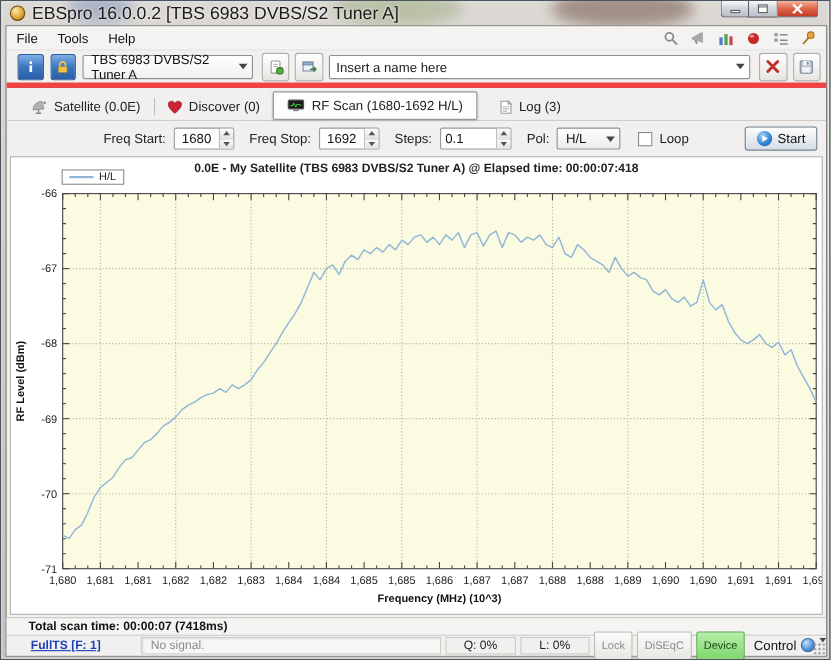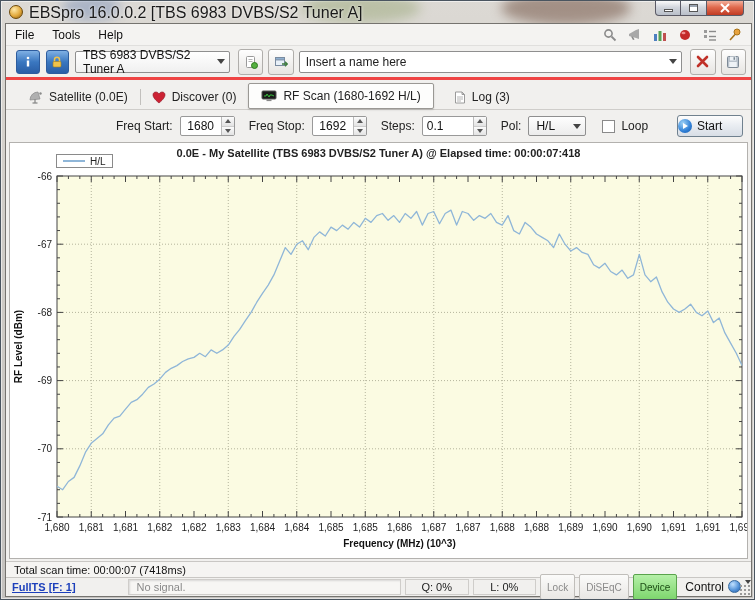--- a/index.html
+++ b/index.html
@@ -21,67 +21,67 @@
   .glyph-min{width:9px;height:3px;background:#fff;border:1px solid #555;margin-top:4px;}
   .glyph-max{width:9px;height:8px;border:1px solid #555;background:#fff;box-shadow:inset 0 2px 0 #9aa4b2;}
   
   .app{position:absolute;left:4px;top:22px;width:747px;height:574px;background:#f1f0ee;border:1px solid #75736f;}
   
   .menubar{position:absolute;left:0;top:0;width:745px;height:22px;background:#f4f3f1;border-bottom:1px solid #e0dfdd;display:flex;align-items:center;}
   .menu-item{font-size:12px;color:#111;padding:3px 9px;}
   .menu-icons{position:absolute;right:8px;top:3px;display:flex;gap:9px;align-items:center;}
   .mi{width:16px;height:16px;display:flex;align-items:center;justify-content:center;}
   
-  .toolbar{position:absolute;left:0;top:22px;width:745px;height:34px;background:#f1f0ee;border-bottom:3px solid #ef4444;display:flex;align-items:center;padding-left:10px;}
+  .toolbar{position:absolute;left:0;top:22px;width:745px;height:34px;background:#f1f0ee;border-bottom:5px solid #ef4444;display:flex;align-items:center;padding-left:10px;}
   .sq-btn{width:24px;height:24px;border-radius:3px;margin-right:6px;display:flex;align-items:center;justify-content:center;
     border:1px solid #2d5c9e;background:linear-gradient(180deg,#7fb0e4,#3a77c0 50%,#2a5ea6);}
   .flat-btn{width:26px;height:26px;border-radius:3px;margin-right:5px;display:flex;align-items:center;justify-content:center;
     border:1px solid #b0aeab;background:linear-gradient(180deg,#fefefe,#e7e5e2);}
   .select{height:22px;border:1px solid #8f8f8f;border-radius:2px;background:linear-gradient(180deg,#ffffff,#f0f0f0);
     display:flex;align-items:center;font-size:12px;color:#111;padding:0 4px 0 7px;position:relative;}
   .select .arrow{margin-left:auto;}
   .tri-down{width:0;height:0;border-left:4px solid transparent;border-right:4px solid transparent;border-top:5px solid #444;}
   .tuner-select{width:158px;margin-right:8px;}
   .name-combo{width:392px;height:22px;border:1px solid #8f8f8f;border-radius:2px;background:#fff;display:flex;align-items:center;margin-right:8px;}
   .name-combo input{flex:1;border:none;outline:none;font-size:12px;color:#222;padding:0 6px;background:transparent;font-family:"Liberation Sans",sans-serif;}
   .combo-arrow{width:16px;height:100%;display:flex;align-items:center;justify-content:center;}
   
   .tabstrip{position:absolute;left:0;top:58px;width:745px;height:28px;display:flex;align-items:flex-end;padding-left:10px;border-bottom:1px solid #cfcdca;}
   .tab{display:flex;align-items:center;gap:6px;font-size:12px;color:#222;padding:5px 12px;height:24px;position:relative;}
   .tab.sep::after{content:"";position:absolute;right:-1px;top:4px;bottom:4px;width:1px;background:#c2c0bd;}
   .tab.active{background:#fdfdfc;border:1px solid #9a9894;border-radius:2px;height:26px;box-shadow:0 1px 2px rgba(0,0,0,.15);}
   
-  .controls{position:absolute;left:0;top:88px;width:745px;height:28px;display:flex;align-items:center;gap:6px;padding-left:110px;font-size:12px;color:#222;}
+  .controls{position:absolute;left:0;top:88px;width:745px;height:28px;display:flex;align-items:center;gap:6px;padding-left:88px;font-size:12px;color:#222;}
   .ctl-label{margin-right:1px;}
   .spinbox{display:flex;height:20px;border:1px solid #999;background:#fff;border-radius:2px;}
   .spinbox input{border:none;outline:none;font-size:12px;text-align:center;width:40px;background:transparent;font-family:"Liberation Sans",sans-serif;color:#111;}
   .spin-arrows{display:flex;flex-direction:column;width:13px;border-left:1px solid #bbb;}
   .spin-up,.spin-dn{flex:1;display:flex;align-items:center;justify-content:center;background:linear-gradient(180deg,#fbfbfb,#e3e3e3);}
   .spin-up{border-bottom:1px solid #ccc;}
   .t-up{width:0;height:0;border-left:3px solid transparent;border-right:3px solid transparent;border-bottom:4px solid #555;}
   .t-dn{width:0;height:0;border-left:3px solid transparent;border-right:3px solid transparent;border-top:4px solid #555;}
   .pol-select{width:58px;height:20px;background:linear-gradient(180deg,#fefefe,#ececec);}
   .checkbox{width:13px;height:13px;border:1px solid #8a8a8a;background:#fff;margin-left:10px;}
   .start-btn{position:absolute;right:8px;top:3px;width:66px;height:22px;border:1px solid #70818f;border-radius:3px;
-    background:linear-gradient(180deg,#fdfdfd,#e8ecf1 50%,#d8dee6);display:flex;align-items:center;gap:5px;font-size:12px;color:#111;}
+    background:linear-gradient(180deg,#fdfdfd,#e8ecf1 50%,#d8dee6);display:flex;align-items:center;justify-content:center;gap:5px;font-size:12px;color:#111;}
   .play-ico{width:14px;height:14px;border-radius:50%;background:radial-gradient(circle at 35% 30%,#9ed1f5,#2f7fd6 60%,#1a5cab);display:flex;align-items:center;justify-content:center;}
   .play-ico i{display:block;width:0;height:0;border-top:3px solid transparent;border-bottom:3px solid transparent;border-left:5px solid #fff;margin-left:1px;}
   
   .chart-panel{position:absolute;left:3px;top:118px;width:739px;height:417px;background:#fff;border:1px solid #b3b1ae;}
   .chart-title{position:absolute;left:0;top:4px;width:100%;text-align:center;font-size:11px;font-weight:bold;color:#222;}
   .legend{position:absolute;left:46px;top:11px;height:14px;border:1px solid #8a8a8a;background:#fff;display:flex;align-items:center;padding:0 6px;gap:5px;font-size:10px;color:#222;}
   .legend-line{display:inline-block;width:22px;height:2px;background:#8fb6d8;}
   .tick-label{font-family:"Liberation Sans",sans-serif;font-size:10px;fill:#222;}
   .axis-title{font-family:"Liberation Sans",sans-serif;font-size:10px;font-weight:bold;fill:#111;}
   
   .scanbar{position:absolute;left:0;top:537px;width:745px;height:17px;background:#f5f4f2;border-top:1px solid #c9c7c4;border-bottom:1px solid #c9c7c4;
-    display:flex;align-items:center;font-size:11px;color:#111;padding-left:8px;}
+    display:flex;align-items:center;font-size:11px;color:#111;padding-left:20px;font-weight:bold;}
   .statusbar{position:absolute;left:0;top:554px;width:745px;height:18px;background:#f1f0ee;display:flex;align-items:center;font-size:11px;color:#333;}
   .sb-cell{height:16px;display:flex;align-items:center;border:1px solid #cfcdca;background:#f1f0ee;margin-right:4px;}
-  .fullts{width:122px;padding-left:6px;border:none;background:transparent;}
+  .fullts{width:122px;padding-left:22px;border:none;background:transparent;}
   .fullts a{color:#1c3fbb;font-weight:bold;text-decoration:underline;font-size:11px;}
   .signal-field{width:284px;background:#f7f6f4;color:#8a8a8a;padding-left:8px;box-shadow:inset 1px 1px 2px rgba(0,0,0,.12);}
   .metric{width:66px;justify-content:center;color:#222;}
   .mini-btn{height:26px;border:1px solid #c0beba;border-radius:2px;background:linear-gradient(180deg,#fbfbfa,#e9e7e4);
     display:flex;align-items:center;justify-content:center;font-size:10px;color:#8a8a8a;margin-right:4px;padding:0 6px;}
   .device-btn{background:linear-gradient(180deg,#b5f0a8,#7ed66e);border-color:#5aa34c;color:#1d4d16;}
   .control-group{display:flex;gap:4px;margin-left:4px;color:#111;font-size:12px;}
   .globe{width:13px;height:13px;border-radius:50%;background:radial-gradient(circle at 35% 30%,#bfe0ff,#4f8fd6 60%,#2a5ea6);border:1px solid #35699f;}
   .grip{position:absolute;right:1px;bottom:1px;width:12px;height:12px;
     background:radial-gradient(circle,#9a9a9a 1px,transparent 1.2px);background-size:4px 4px;background-position:1px 1px;}

